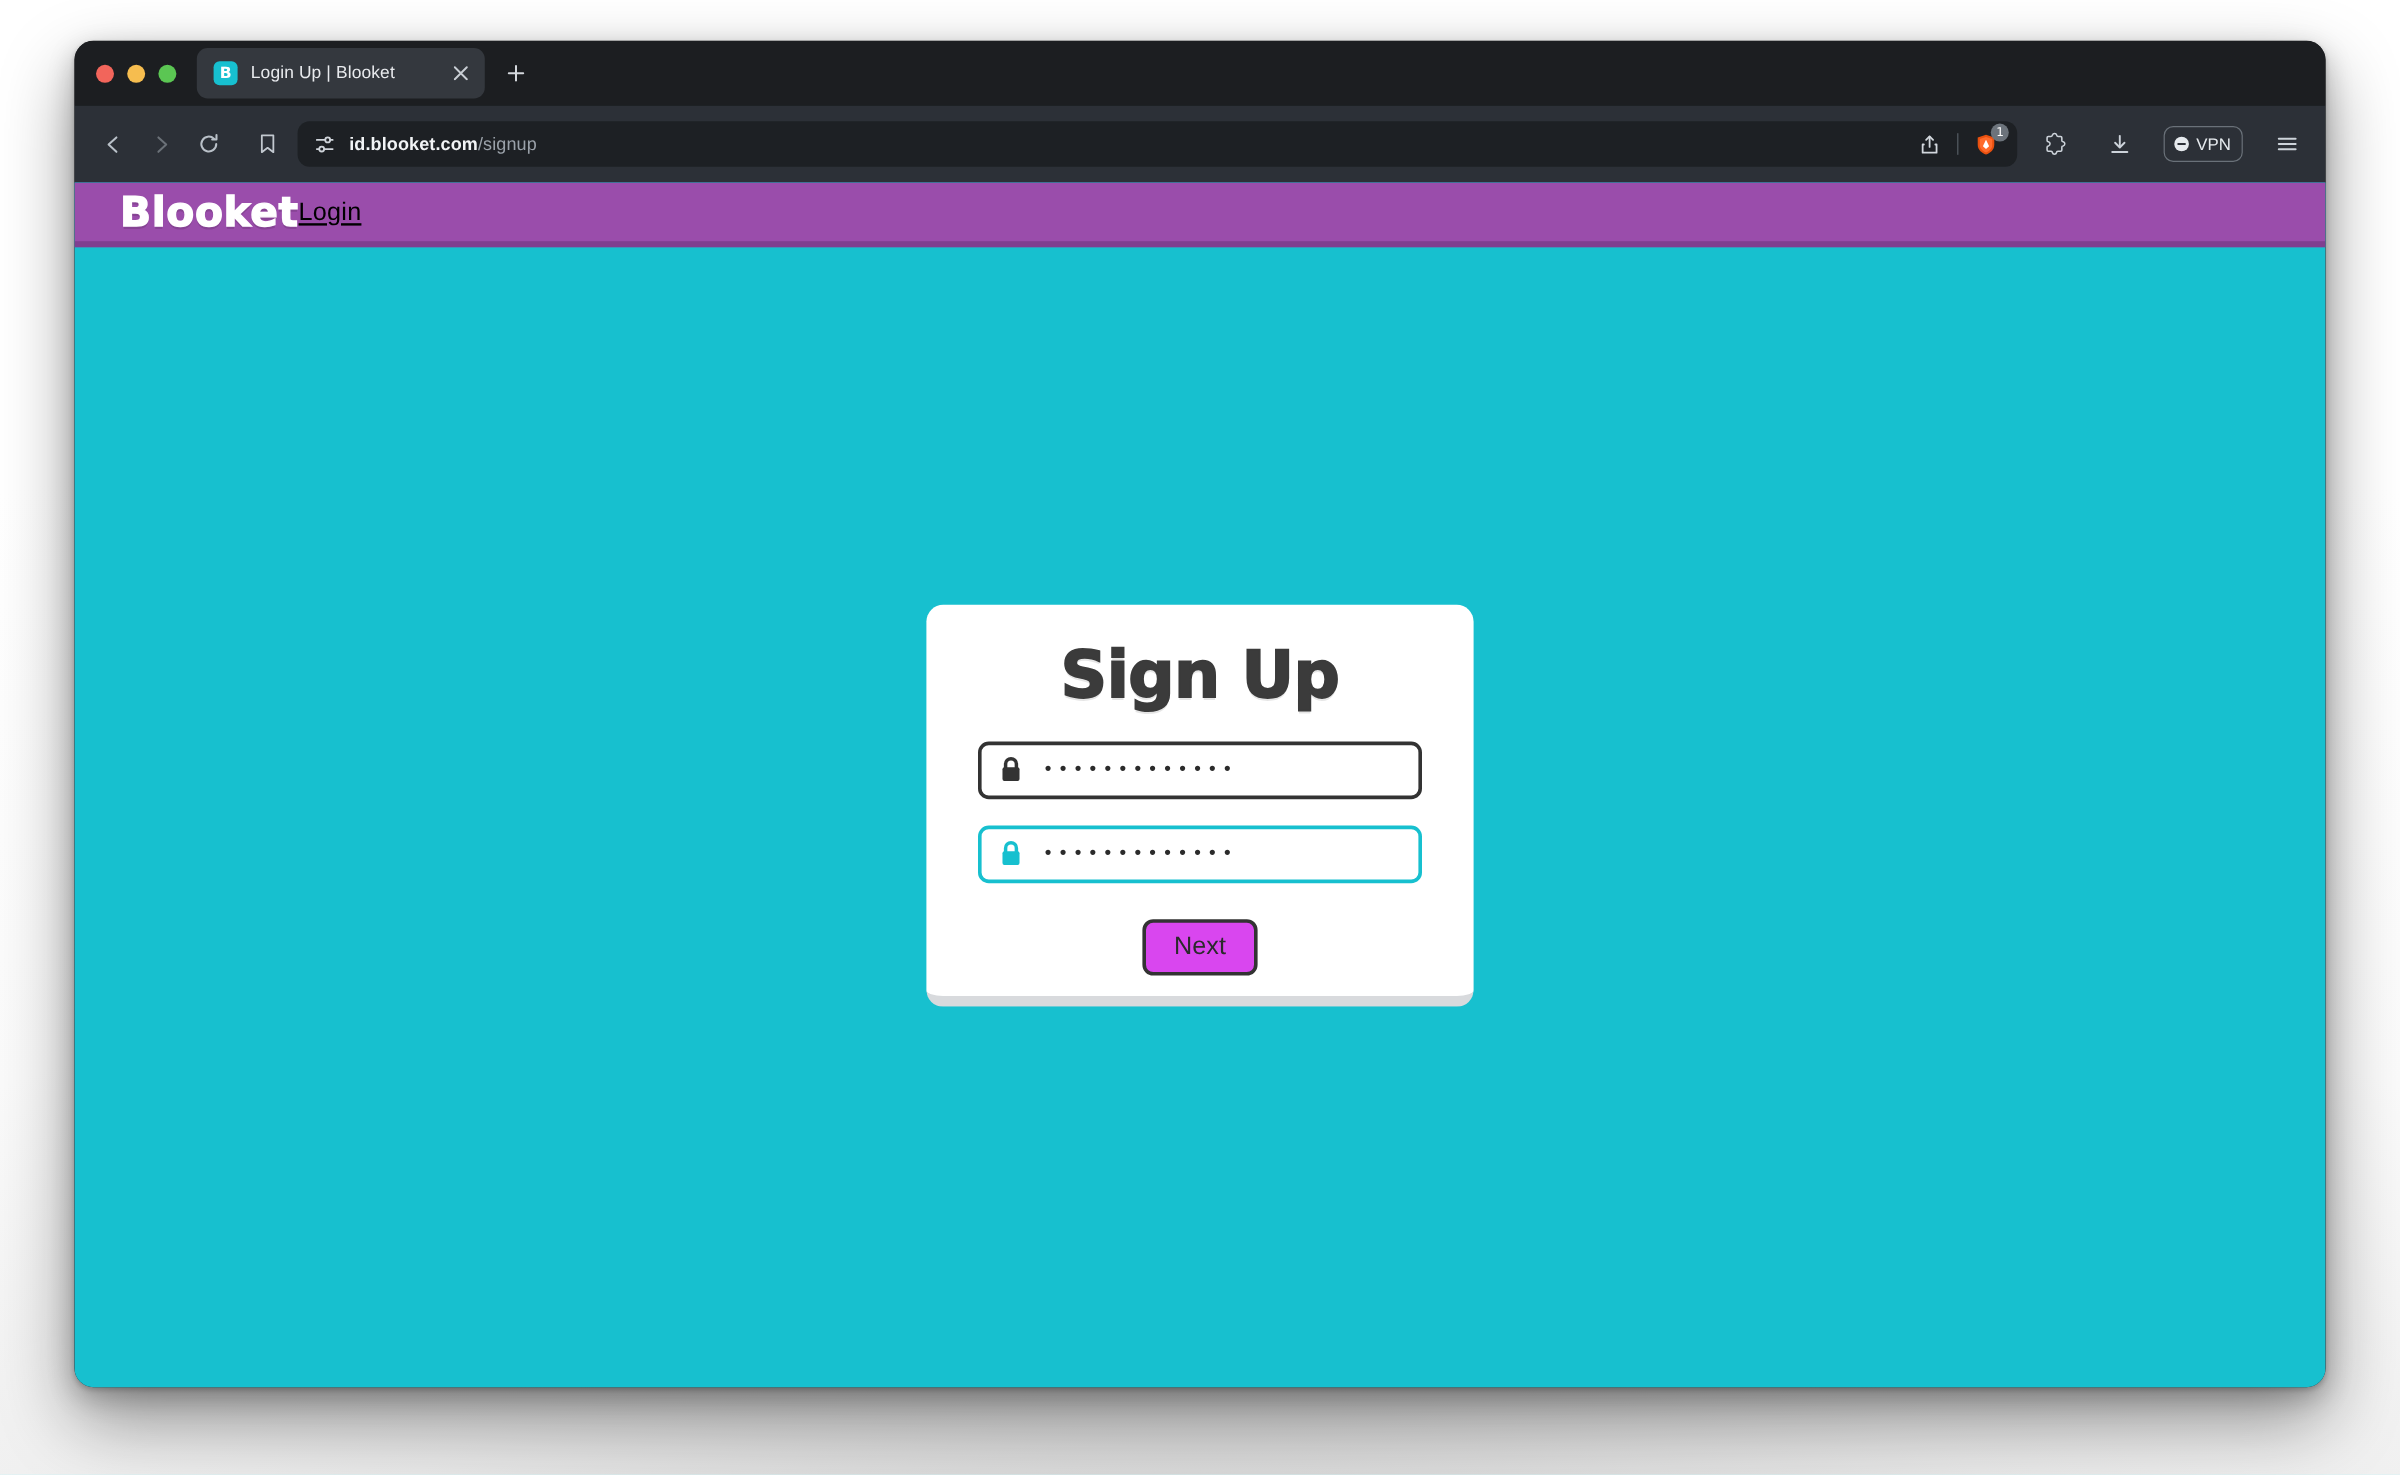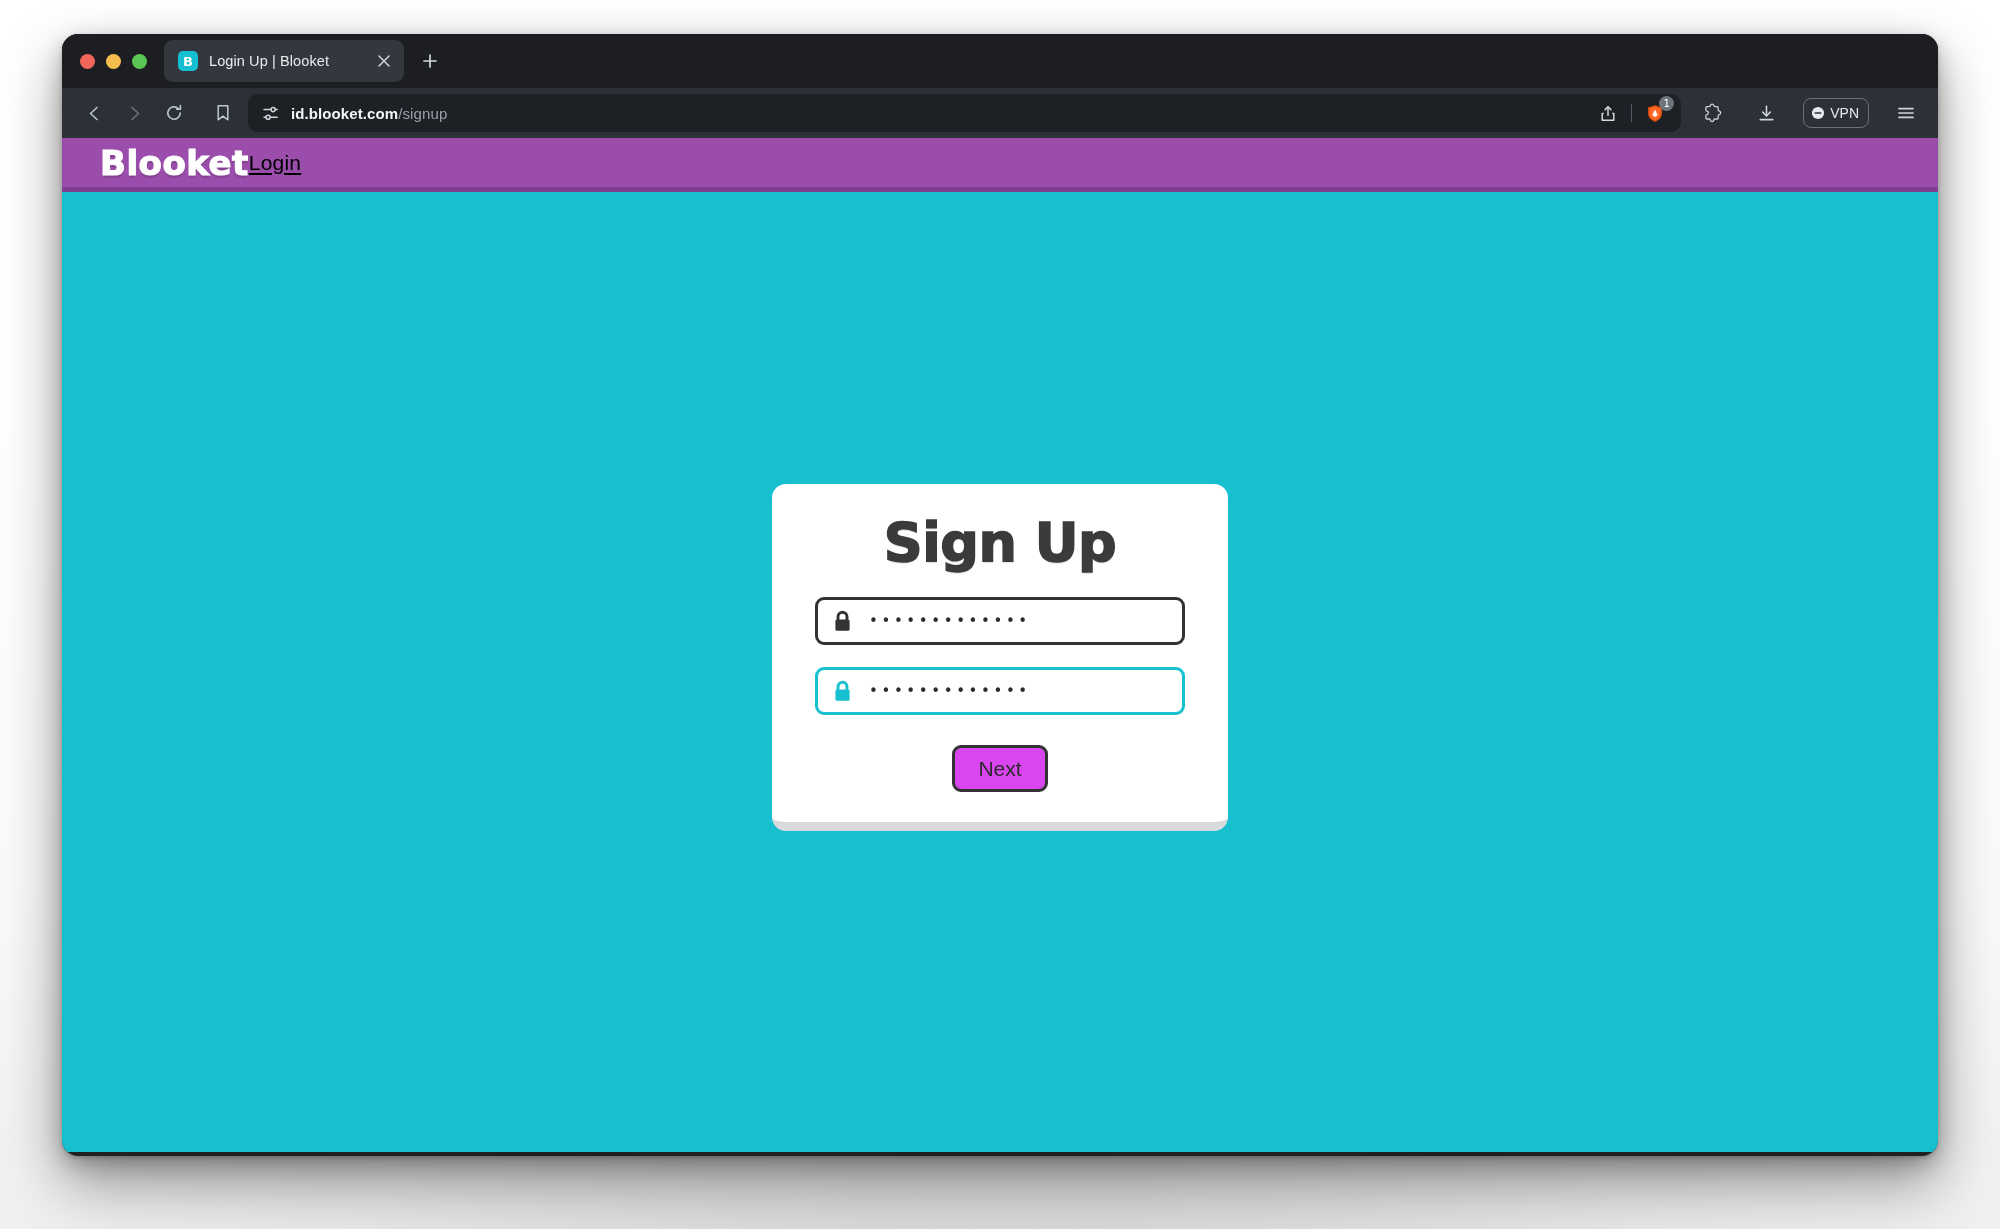--- a/index.html
+++ b/index.html
@@ -111,21 +111,21 @@
   .new-tab {
     width: 34px; height: 34px;
     margin-left: 9px;
     display: flex; align-items: center; justify-content: center;
     color: #d4d8dd;
     flex: none;
   }
 
   
   .toolbar {
-    height: 50px;
+    height: 64px;
     background: #2c3037;
     display: flex;
     align-items: center;
     padding: 0 16px 0 14px;
     gap: 4px;
     justify-content: center;
   }
 
   .nav-btn {
     width: 36px; height: 36px;
@@ -275,21 +275,21 @@
     display: flex;
     align-items: center;
     justify-content: center;
   }
 
   .card {
     width: 456px;
     background: #ffffff;
     border-radius: 14px;
     border-bottom: 9px solid #d8dadd;
-    padding: 30px 42px 30px;
+    padding: 30px 42px 17px;
     margin-top: -24px;
     display: flex;
     flex-direction: column;
     align-items: center;
   }
 
   .card-title {
     font-family: "DejaVu Sans", sans-serif;
     font-weight: bold;
     font-size: 54px;

